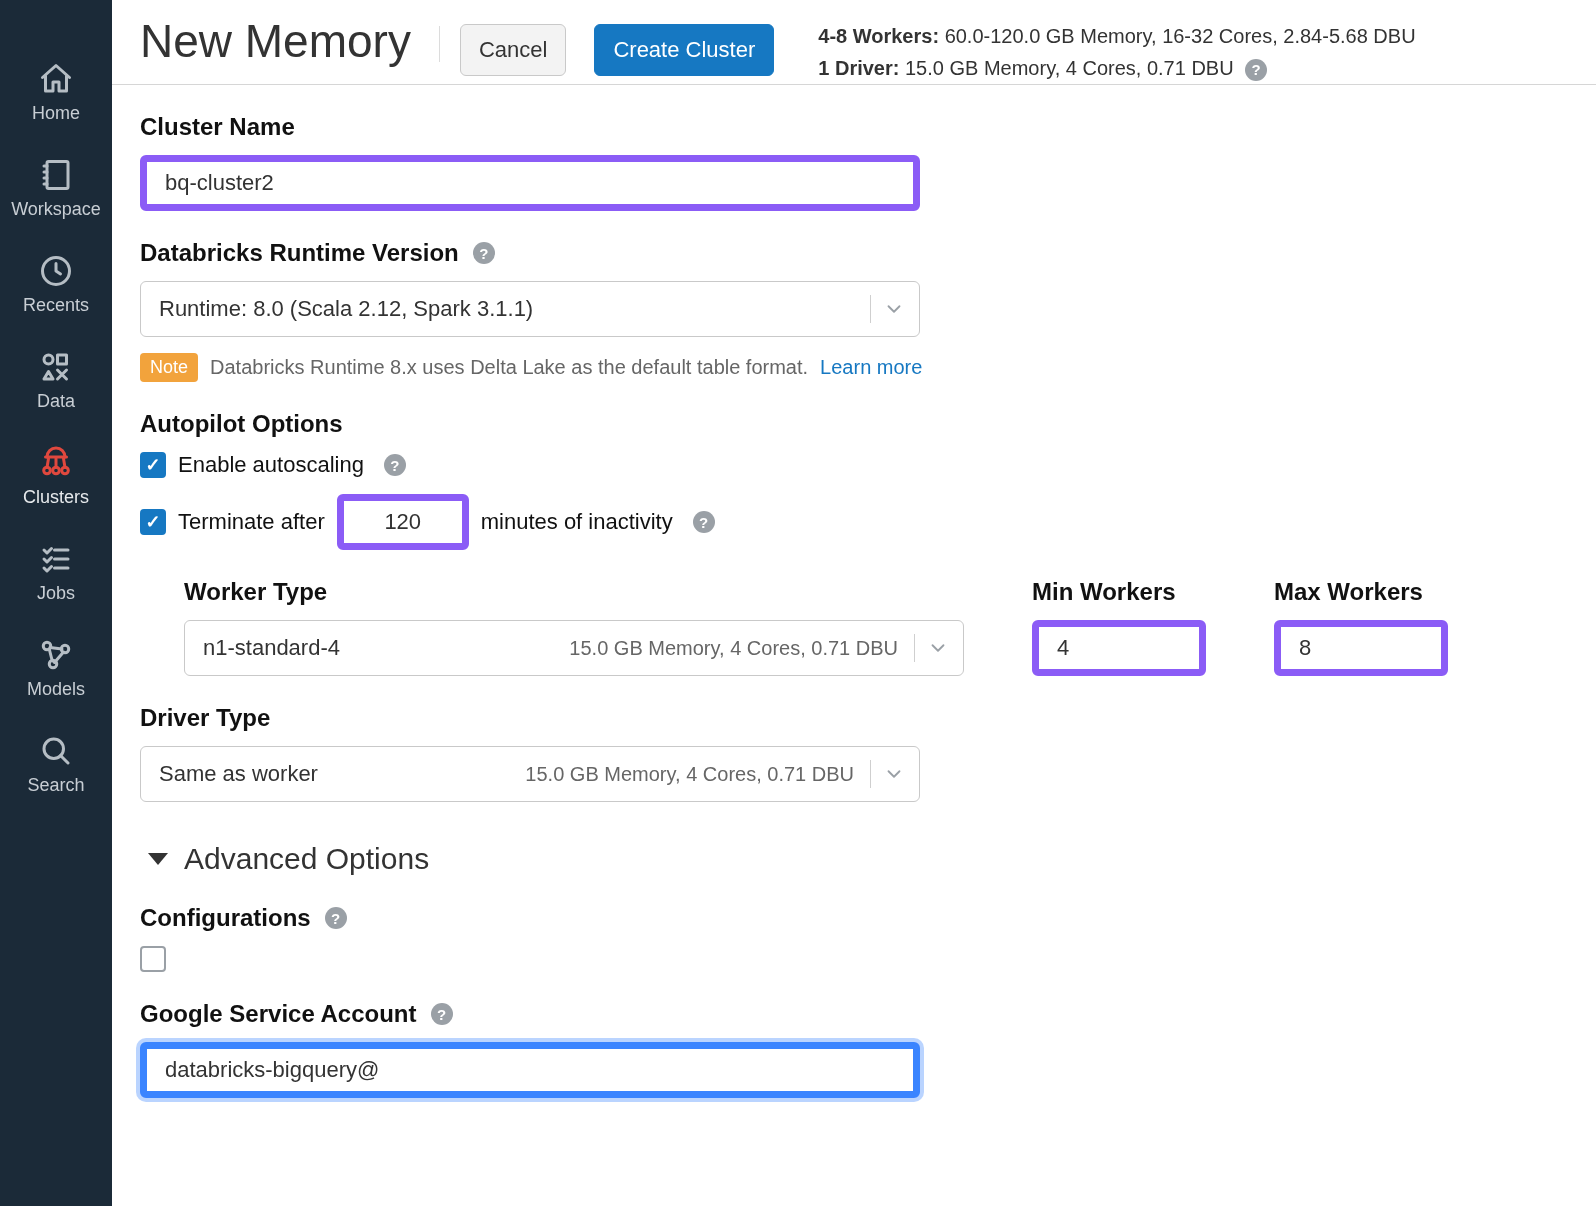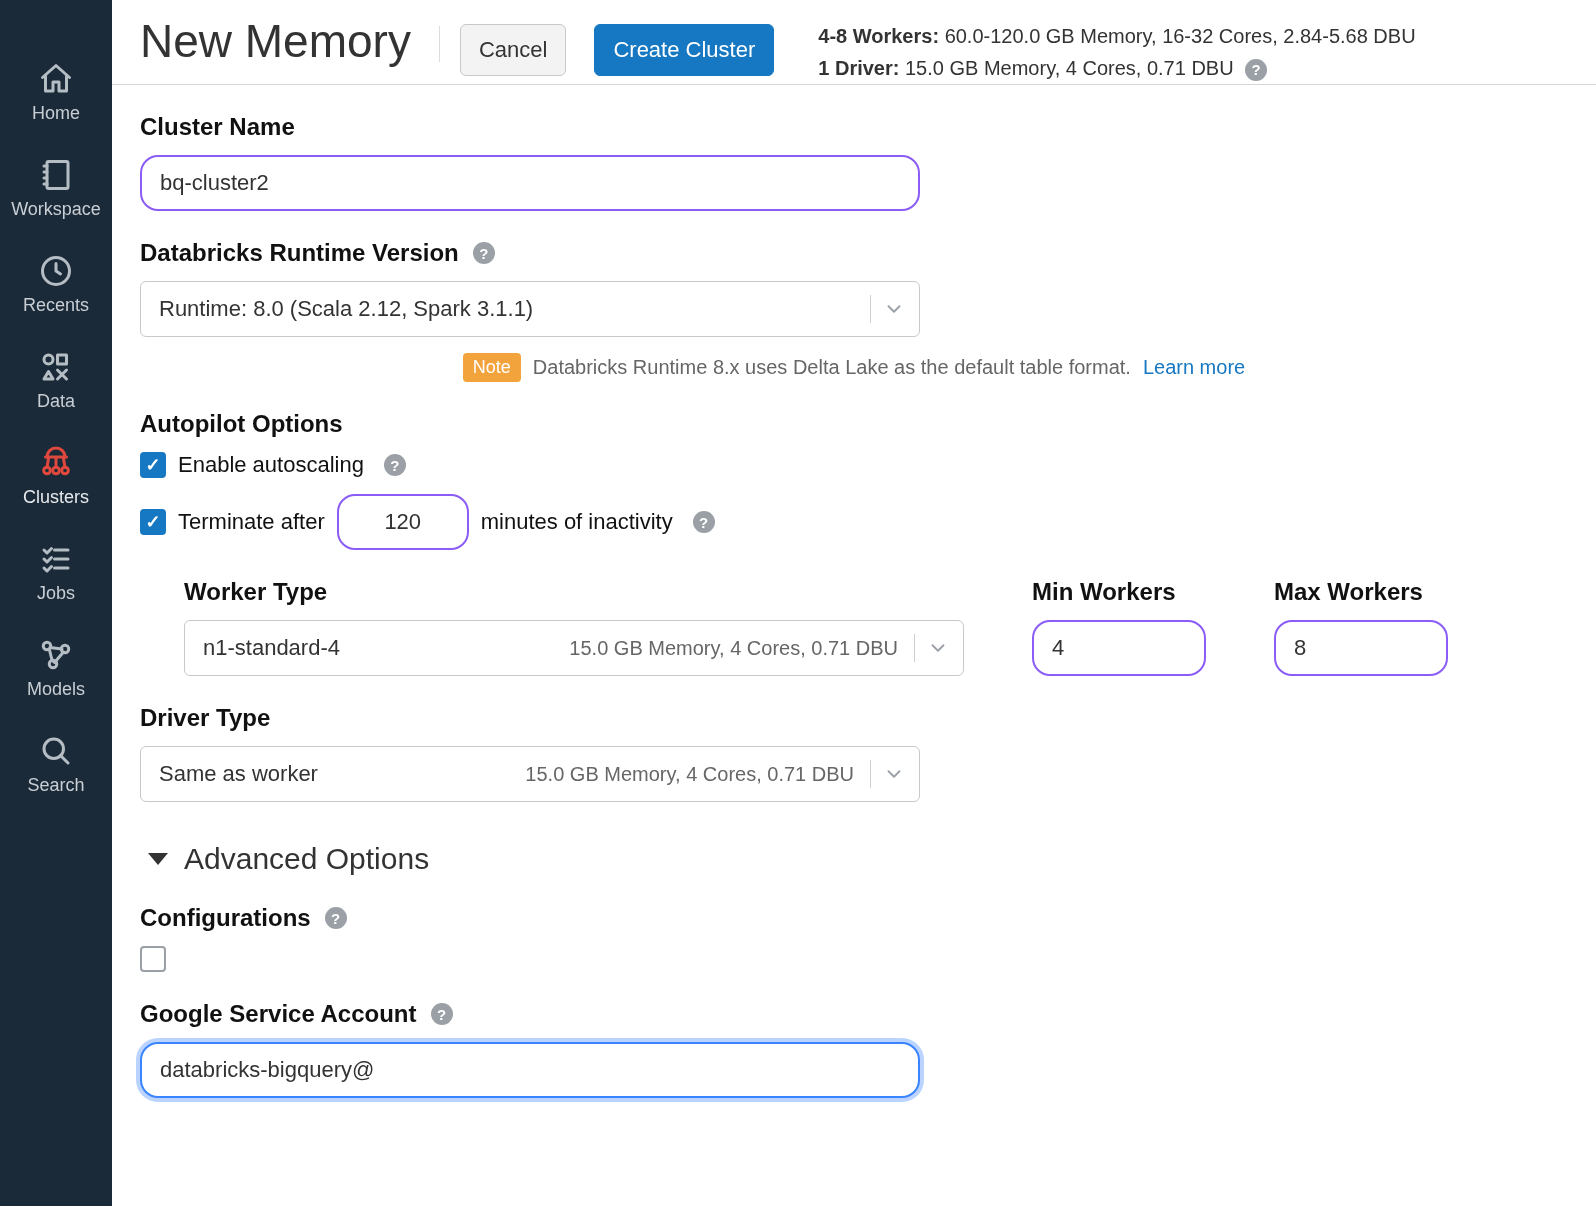--- a/index.html
+++ b/index.html
@@ -25,34 +25,34 @@
   .btn-row { display: flex; gap: 28px; align-items: center; margin-top: 6px;}
   .summary { margin-left: 44px; font-size: 20px; line-height: 1.6; color: #333; margin-top: 2px;}
   .summary .bold { font-weight: 700; }
   .help { display:inline-flex; align-items:center; justify-content:center; width:22px; height:22px; border-radius:50%; background:#9aa0a6; color:#fff; font-size:15px; font-weight:700; vertical-align:middle; margin-left:6px; }
   .help::before { content:"?"; }
 
   
   .body { padding: 22px 28px 40px 28px; overflow:auto; }
   .section-label { font-size: 24px; font-weight: 700; margin: 28px 0 14px 0; color:#111; display:flex; align-items:center; gap:8px;}
   .section-label.first { margin-top: 6px; }
-  .text-input { width: 780px; height: 56px; padding: 0 18px; font-size: 22px; border: 2px solid #8b5cf6; border-radius: 18px; color:#333; }
+  .text-input { width: 780px; height: 56px; padding: 0 18px; font-size: 22px; border: 7px solid #8b5cf6; border-radius: 6px; color:#333; }
   .text-input.small { width: 132px; text-align:center; }
   .text-input.num { width: 174px; text-align:left; }
   .text-input.focus { outline: none; box-shadow: 0 0 0 4px rgba(56,132,255,0.35); border-color:#3a84ff; }
 
   .select { width: 780px; height: 56px; border:1px solid #c9c9c9; border-radius:6px; display:flex; align-items:center; padding:0 14px 0 18px; font-size:22px; color:#333; cursor:pointer; background:#fff;}
   .select.twocol { justify-content: space-between; }
   .select .sel-value { flex: 1 1 auto; }
   .select .sel-sub   { color:#666; font-size:20px; margin-right: 8px; white-space:nowrap;}
   .select .sel-sep   { width:1px; height:28px; background:#cfcfcf; margin:0 12px 0 8px;}
   .chev { width: 22px; height: 22px; display:inline-flex; align-items:center; justify-content:center; color:#9aa0a6; }
   .chev svg { width: 22px; height: 22px; }
 
-  .note-row { display:flex; align-items:center; gap:12px; margin-top: 16px; font-size:20px; flex-wrap:wrap;justify-content:center;}
+  .note-row { display:flex; align-items:center; gap:12px; margin-top: 16px; font-size:20px; flex-wrap:wrap;}
   .note-badge { background:#f2a33c; color:#fff; padding:4px 10px; border-radius:4px; font-size:18px;}
   .note-text { color:#666; }
   .note-link { color:#1678c2; cursor:pointer; }
 
   .check-row { display:flex; align-items:center; gap:12px; font-size:22px; color:#111; margin-top:10px;}
   .check-row .cb { appearance:none; -webkit-appearance:none; width:26px; height:26px; border:2px solid #1678c2; border-radius:4px; display:inline-flex; align-items:center; justify-content:center; cursor:pointer; background:#fff; }
   .check-row .cb:checked { background:#1678c2; }
   .check-row .cb:checked::after { content:"✓"; color:#fff; font-size:18px; font-weight:700; line-height:1; }
   .check-row .cb.gray { border-color:#9aa0a6; }
   .check-row .suffix { font-size:22px; }

